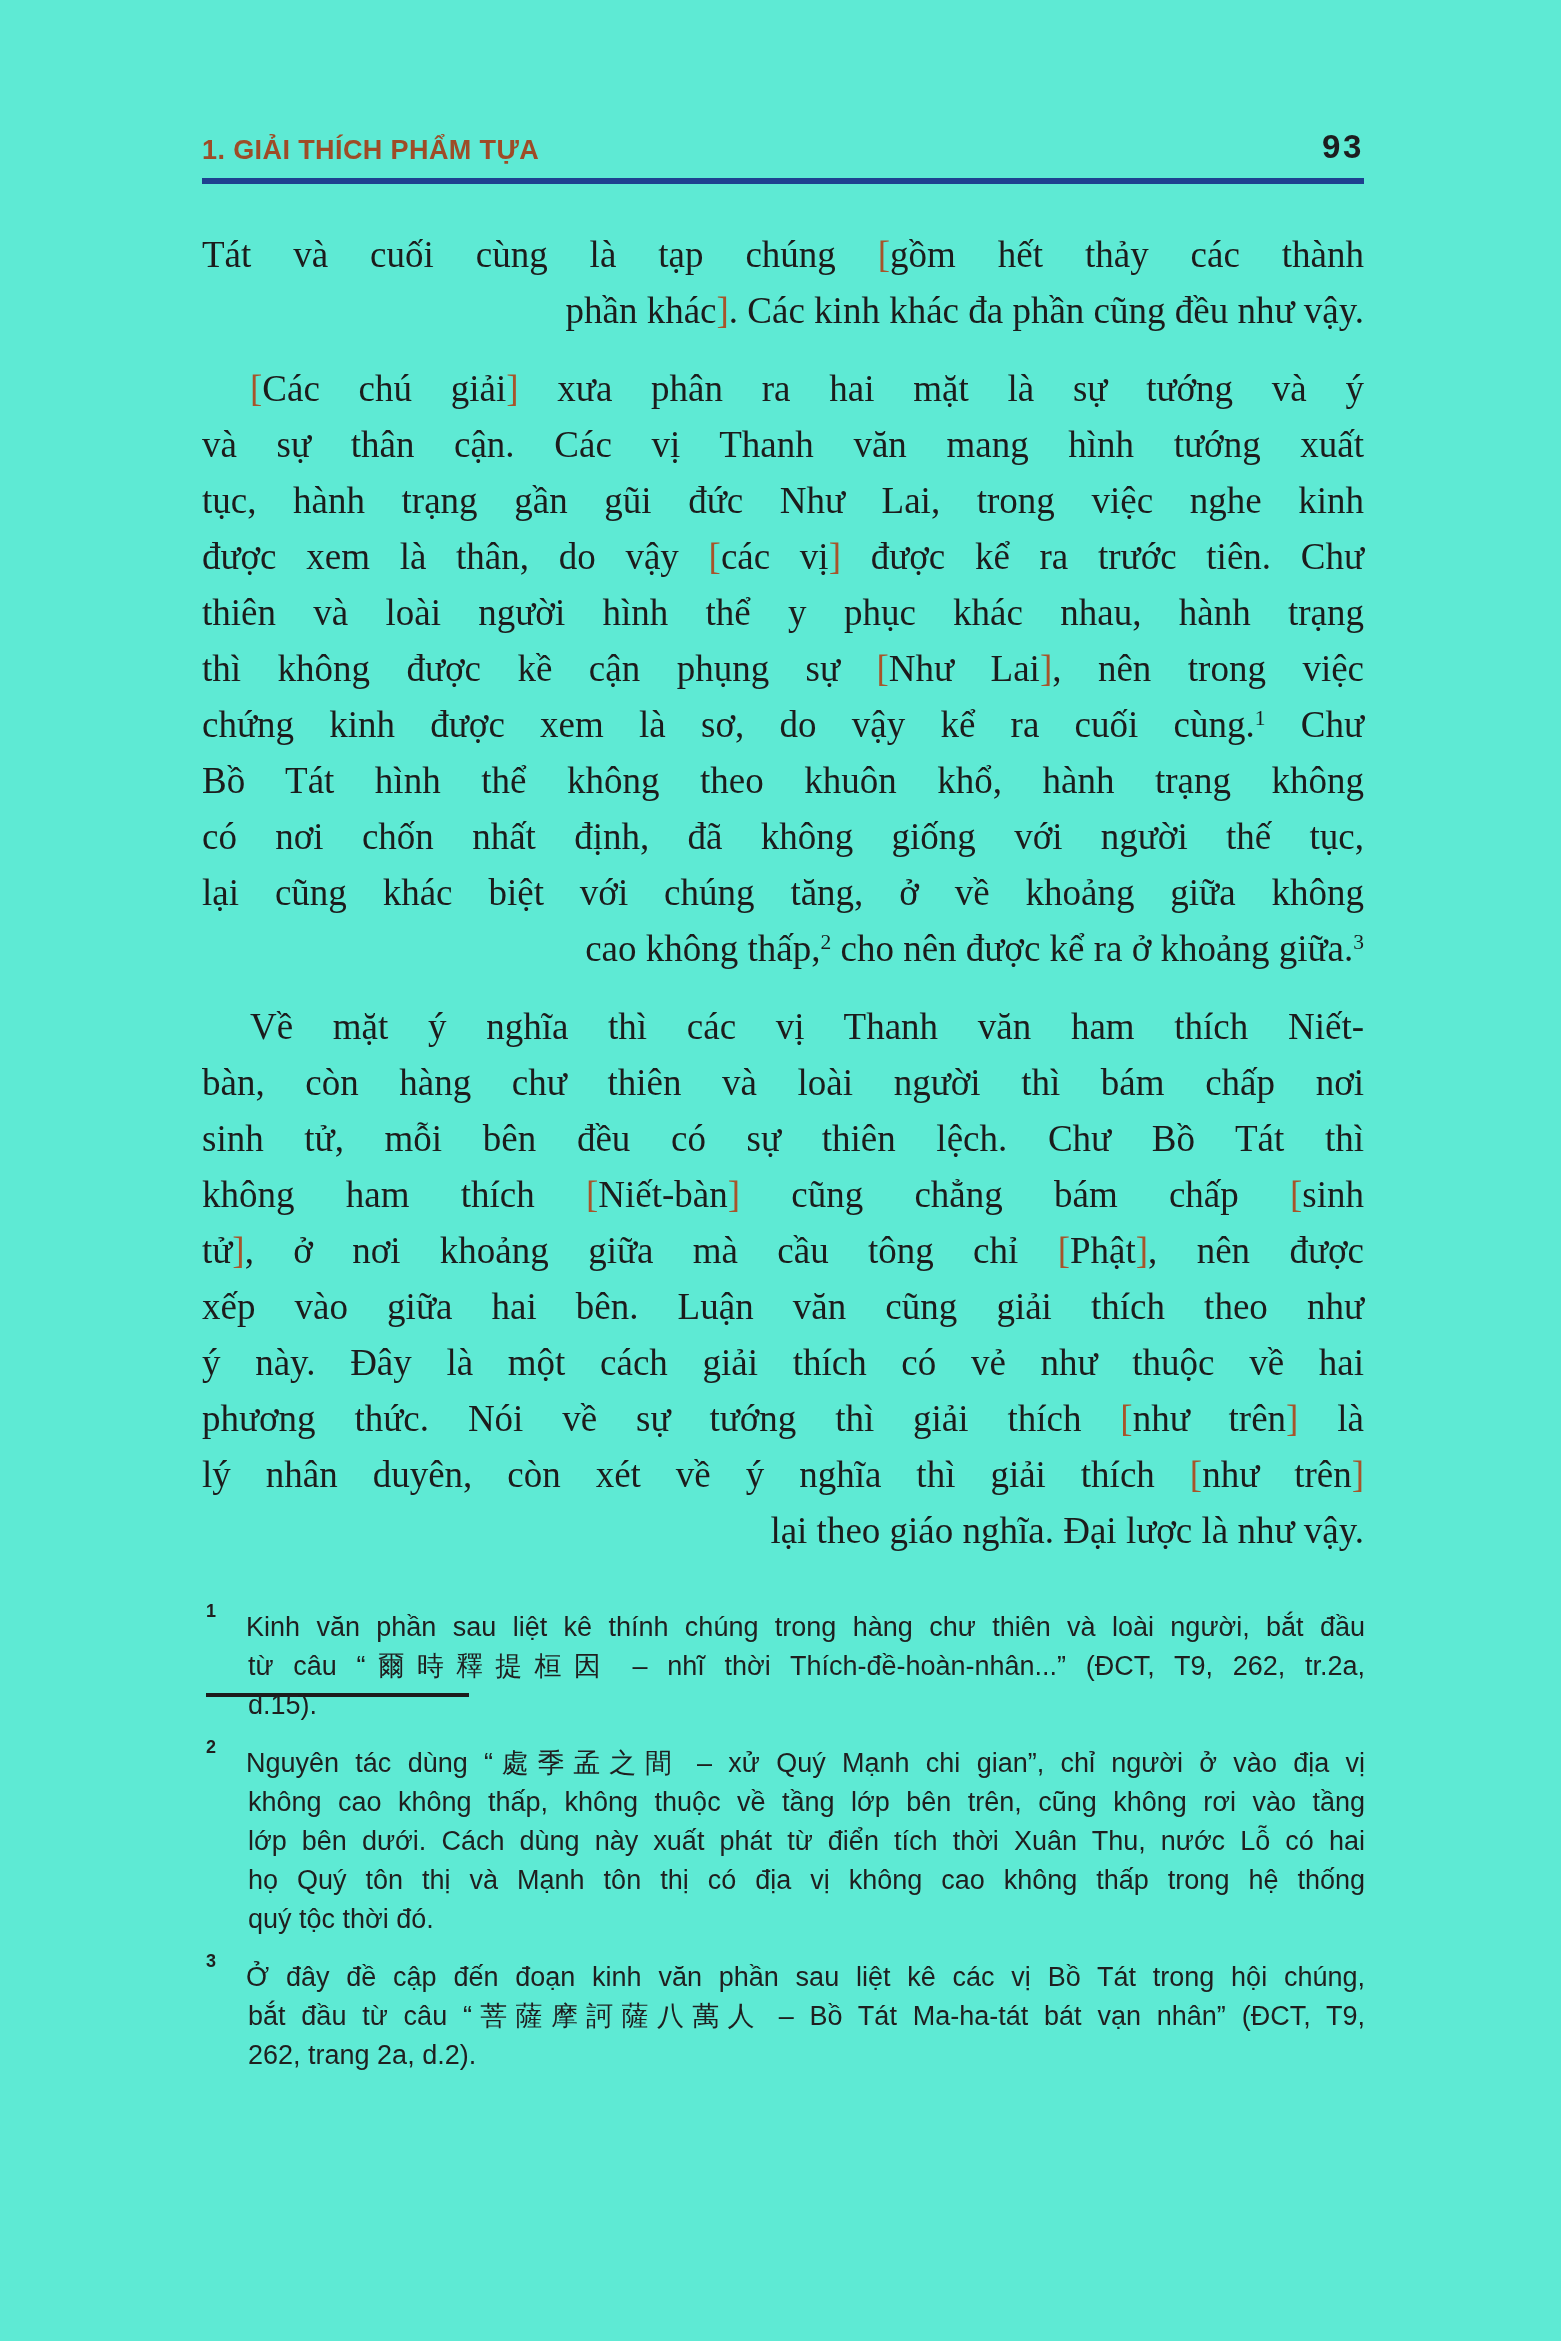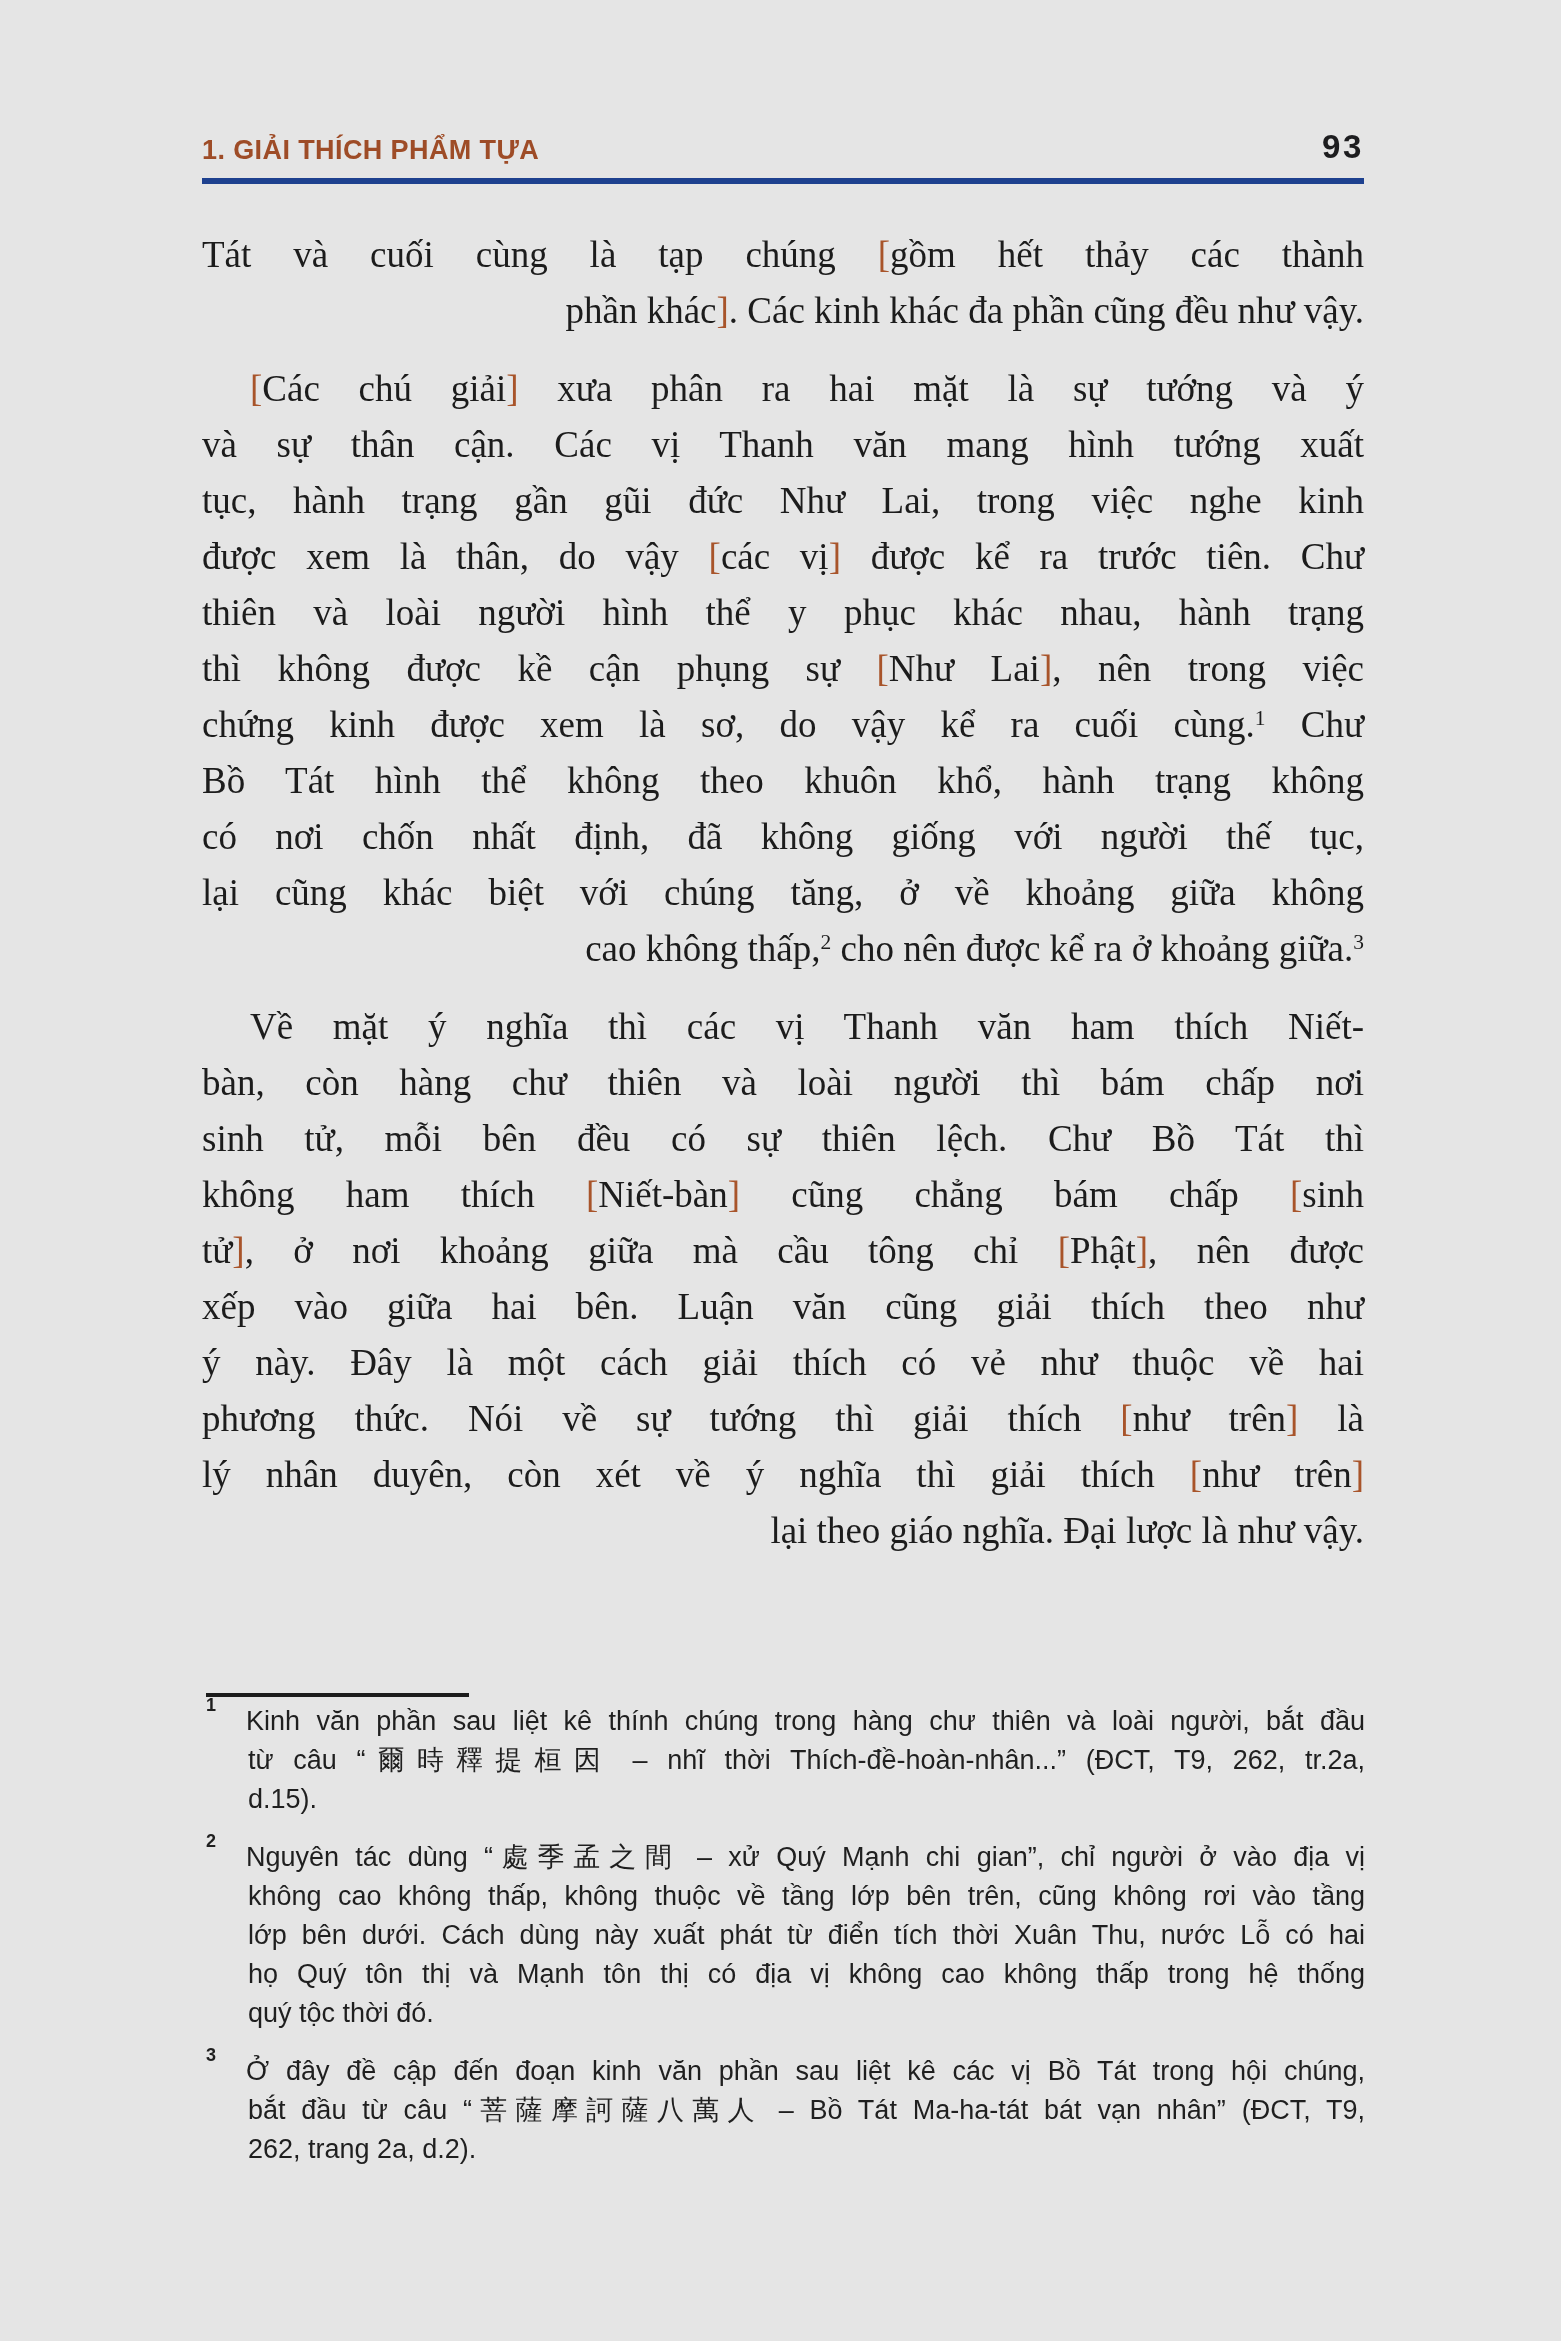--- a/index.html
+++ b/index.html
@@ -4,21 +4,21 @@
 <style>
   :root{
     --brown:#9e4c27;
     --blue:#1e418f;
     --orange:#a8542a;
     --ink:#1c1c1c;
   }
   html,body{margin:0;padding:0;}
   body{width:1561px;height:2342px;background:#ffffff;overflow:hidden;}
   .page{
-    position:relative;width:1561px;height:2342px;background:#e5e5e5;
+    position:relative;width:1561px;height:2342px;background:#5eead4;
     font-family:"Liberation Serif", serif;color:var(--ink);
   }
   
   .header{
     position:absolute;left:202px;width:1162px;top:128px;
     display:flex;justify-content:space-between;align-items:flex-end;
   }
   .section-title{
     font-family:"Liberation Sans", sans-serif;font-weight:bold;
     font-size:27px;letter-spacing:0.4px;color:var(--brown);
@@ -45,21 +45,21 @@
   sup.fn-ref{
     font-size:0.58em;line-height:0;vertical-align:baseline;
     position:relative;top:-0.55em;
   }
   
   .fn-sep{
     position:absolute;left:206px;top:1693px;width:263px;height:4.3px;
     background:#1c1c1c;
   }
   .footnotes{
-    position:absolute;left:206px;width:1159px;top:1702px;
+    position:absolute;left:206px;width:1159px;top:1608px;
     font-family:"Liberation Sans", sans-serif;
     font-size:27px;line-height:39px;color:#1f1f1f;
   }
   .footnote + .footnote{margin-top:19px;}
   .fn-line{padding-left:42px;}
   .fn-line.first{padding-left:0;}
   .fn-line.justify{text-align:justify;text-align-last:justify;}
   sup.fn-marker{
     display:inline-block;width:40px;font-weight:bold;font-size:18px;
     line-height:0;position:relative;top:-8.7px;

